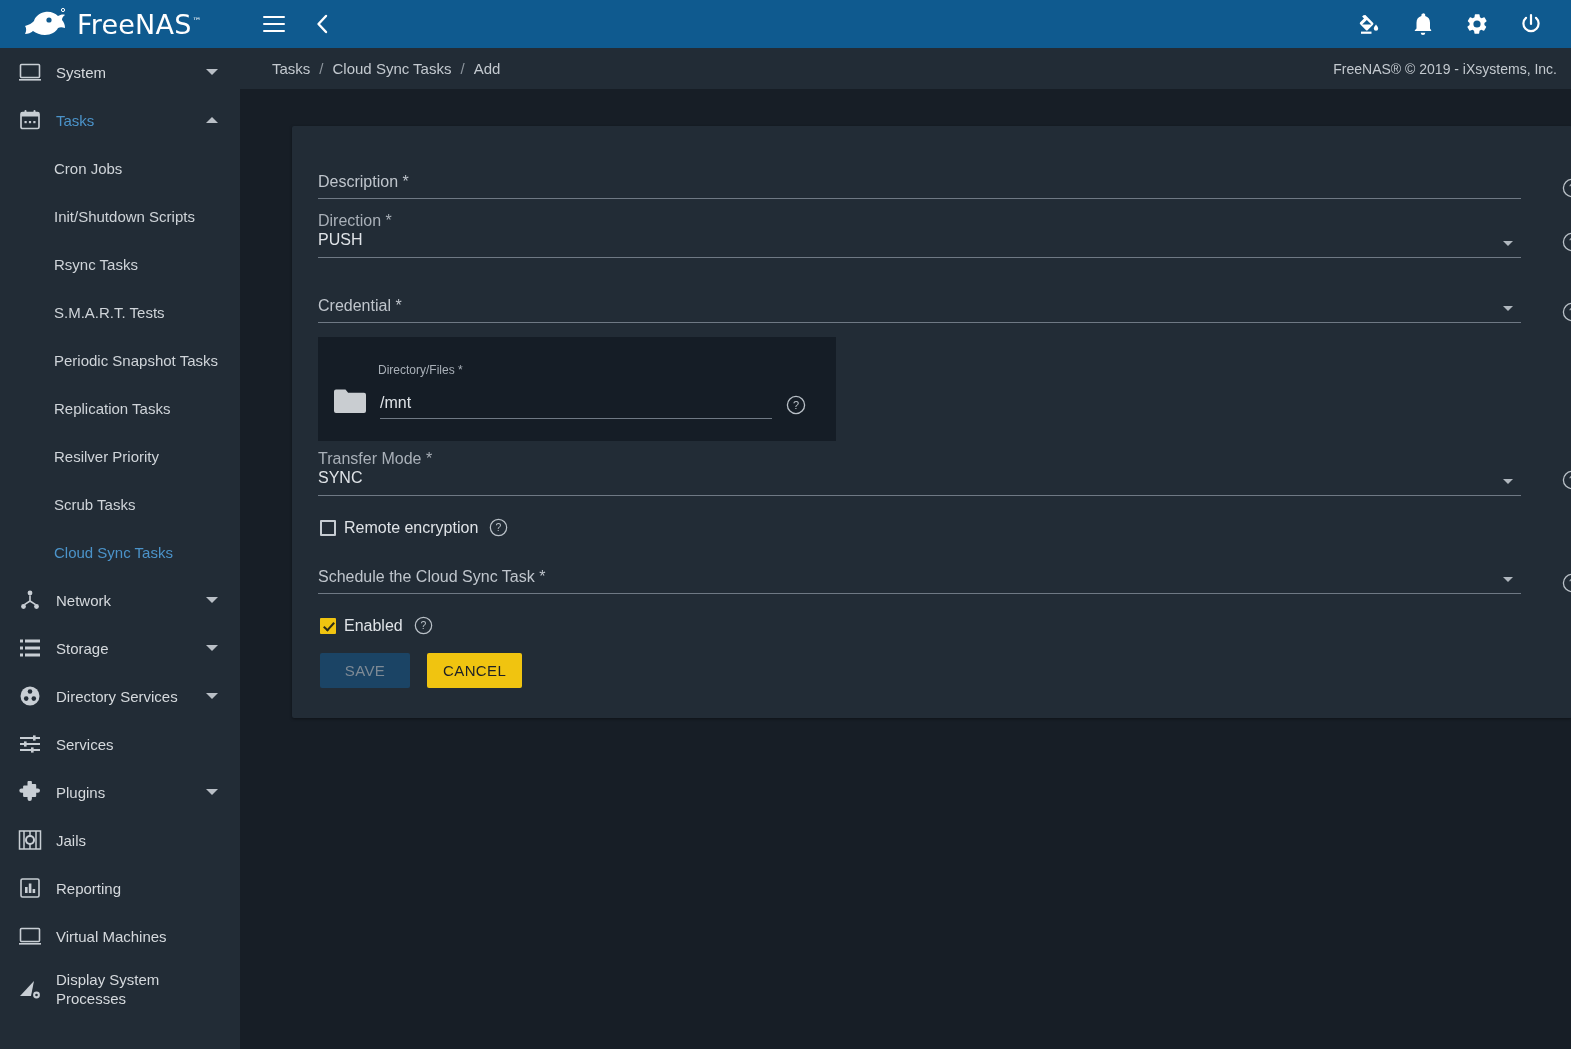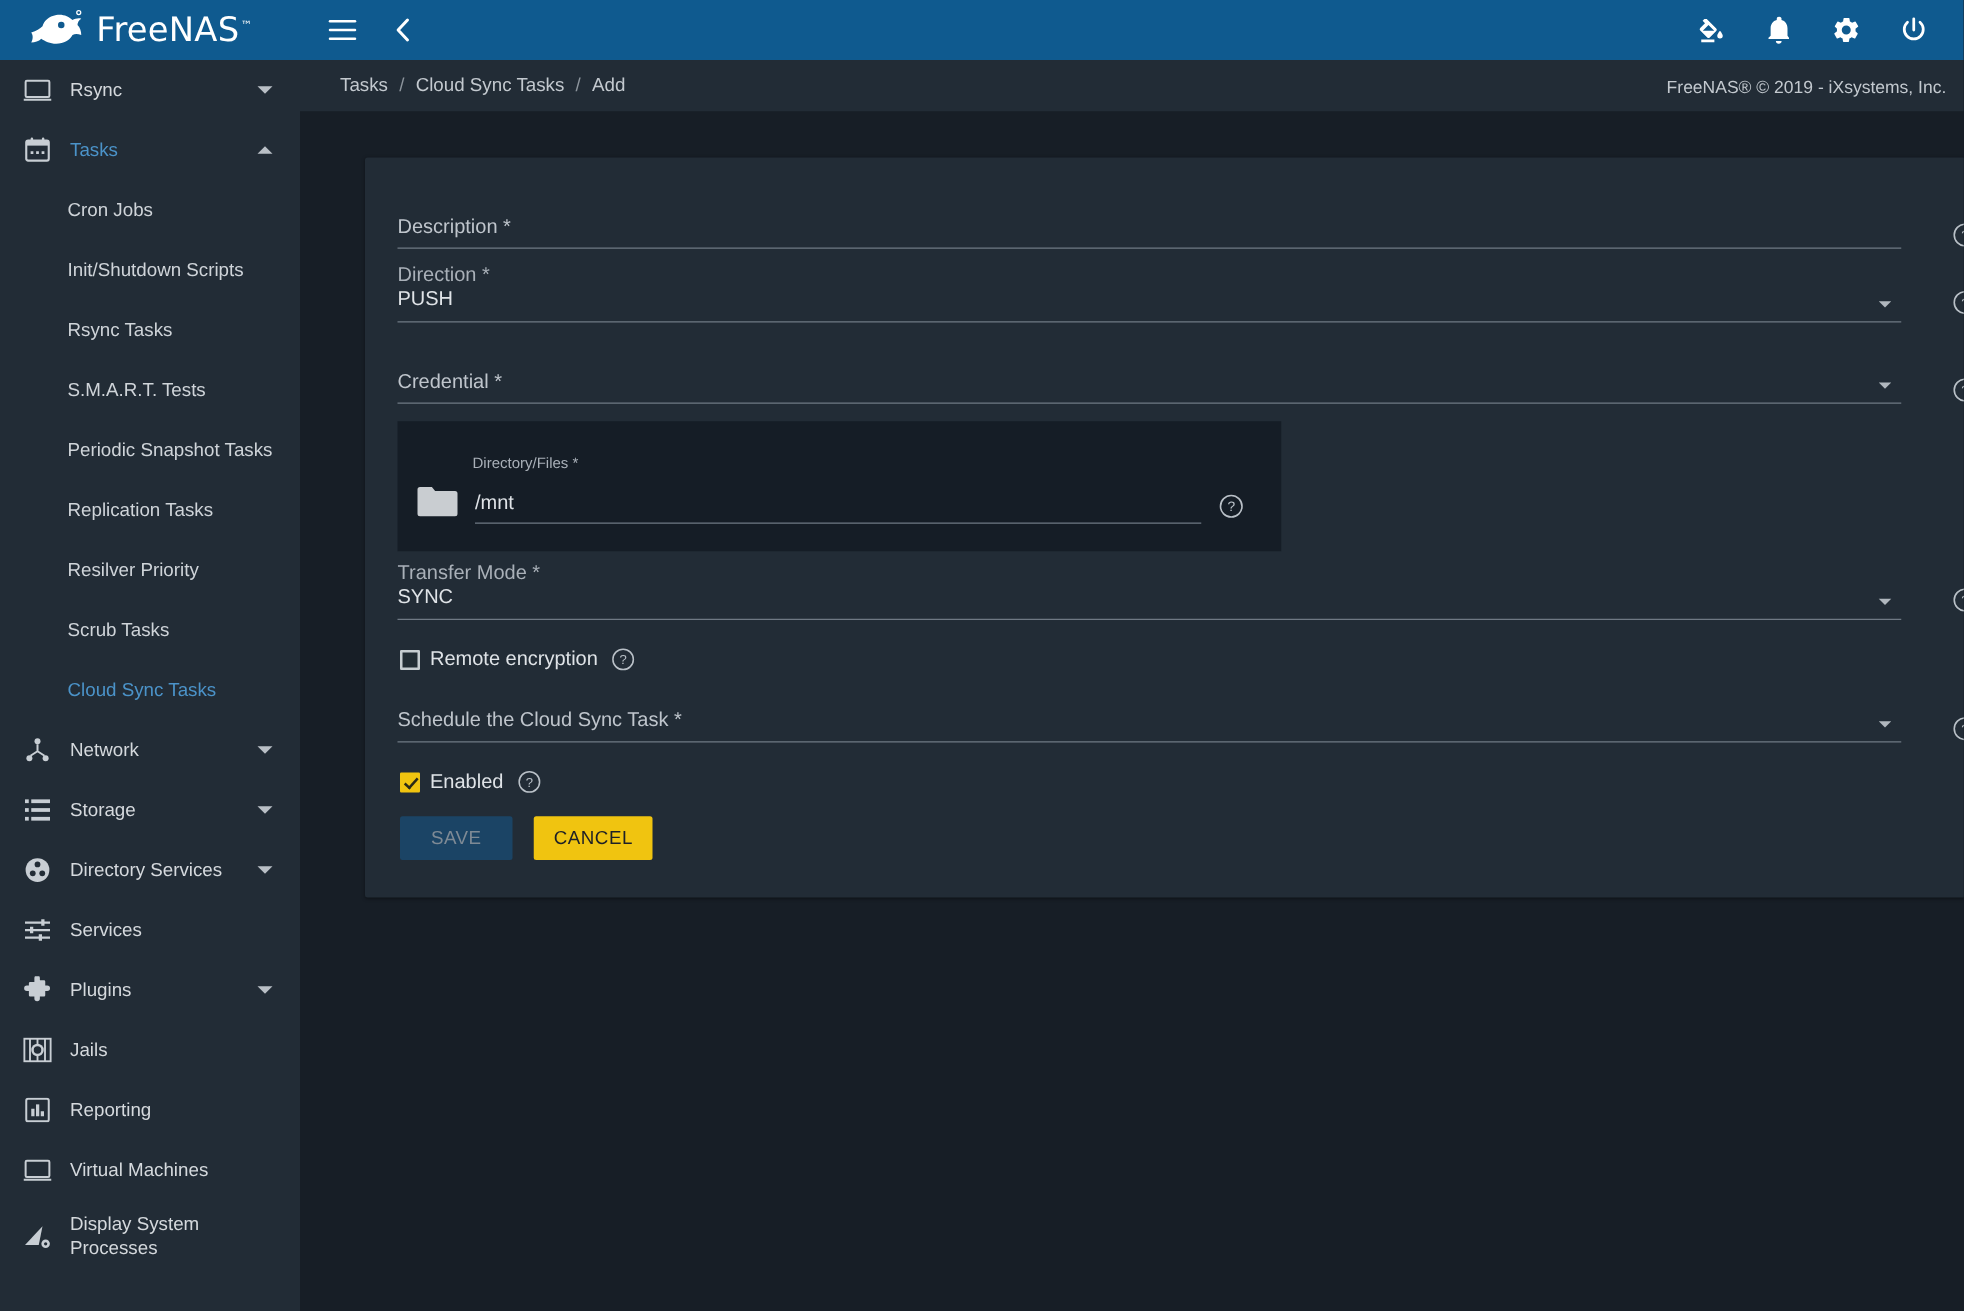--- a/index.html
+++ b/index.html
@@ -113,21 +113,21 @@
     width: 0; height: 0; border-left: 5px solid transparent;
     border-right: 5px solid transparent; border-top: 5px solid #b0b7be;
   }
   .help {
     position: absolute; right: -36px; width: 20px; height: 20px;
   }
   .help svg { display: block; }
 
   
   .dir-panel {
-    background: #151d26; width: 707px; padding: 26px 0 22px 0;
+    background: #151d26; width: 518px; padding: 26px 0 22px 0;
     margin: 14px 0 10px 0; position: relative;
   }
   .dir-label { color: #a9b0b8; font-size: 12px; margin-left: 60px; line-height: 15px; }
   .dir-row { display: flex; align-items: flex-end; margin-top: 9px; padding-left: 15px; }
   .folder-ico { width: 34px; height: 28px; flex: none; margin: 0 13px 4px 0; }
   .dir-input {
     flex: 1; border-bottom: 1px solid #6f7984; padding-bottom: 4px; margin-right: 14px;
     color: #dfe3e7; font-size: 16px; line-height: 22px;
   }
   .dir-help { width: 20px; height: 20px; margin-bottom: 4px; margin-right: 30px; }
@@ -219,21 +219,21 @@
 
   <div class="sidebar">
 
     <div class="nav-item">
       <span class="nav-ico">
         <svg width="24" height="20" viewBox="0 0 24 20">
             <rect x="2.5" y="2.5" width="19" height="13" rx="1" fill="none" stroke="#c8ced4" stroke-width="1.6"></rect>
             <rect x="1" y="17" width="22" height="1.6" fill="#c8ced4"></rect>
           </svg>
       </span>
-      <span class="nav-label">Rsync</span>
+      <span class="nav-label">System</span>
       <span class="caret">
           <i class="caret-dn"></i>
         </span>
     </div>
 
     <div class="nav-item active">
       <span class="nav-ico">
         <svg width="22" height="22" viewBox="0 0 22 22">
             <rect x="2" y="3.5" width="18" height="16" rx="1.5" fill="none" stroke="#c8ced4" stroke-width="1.7"></rect>
             <rect x="2" y="3.5" width="18" height="4" fill="#c8ced4"></rect>

